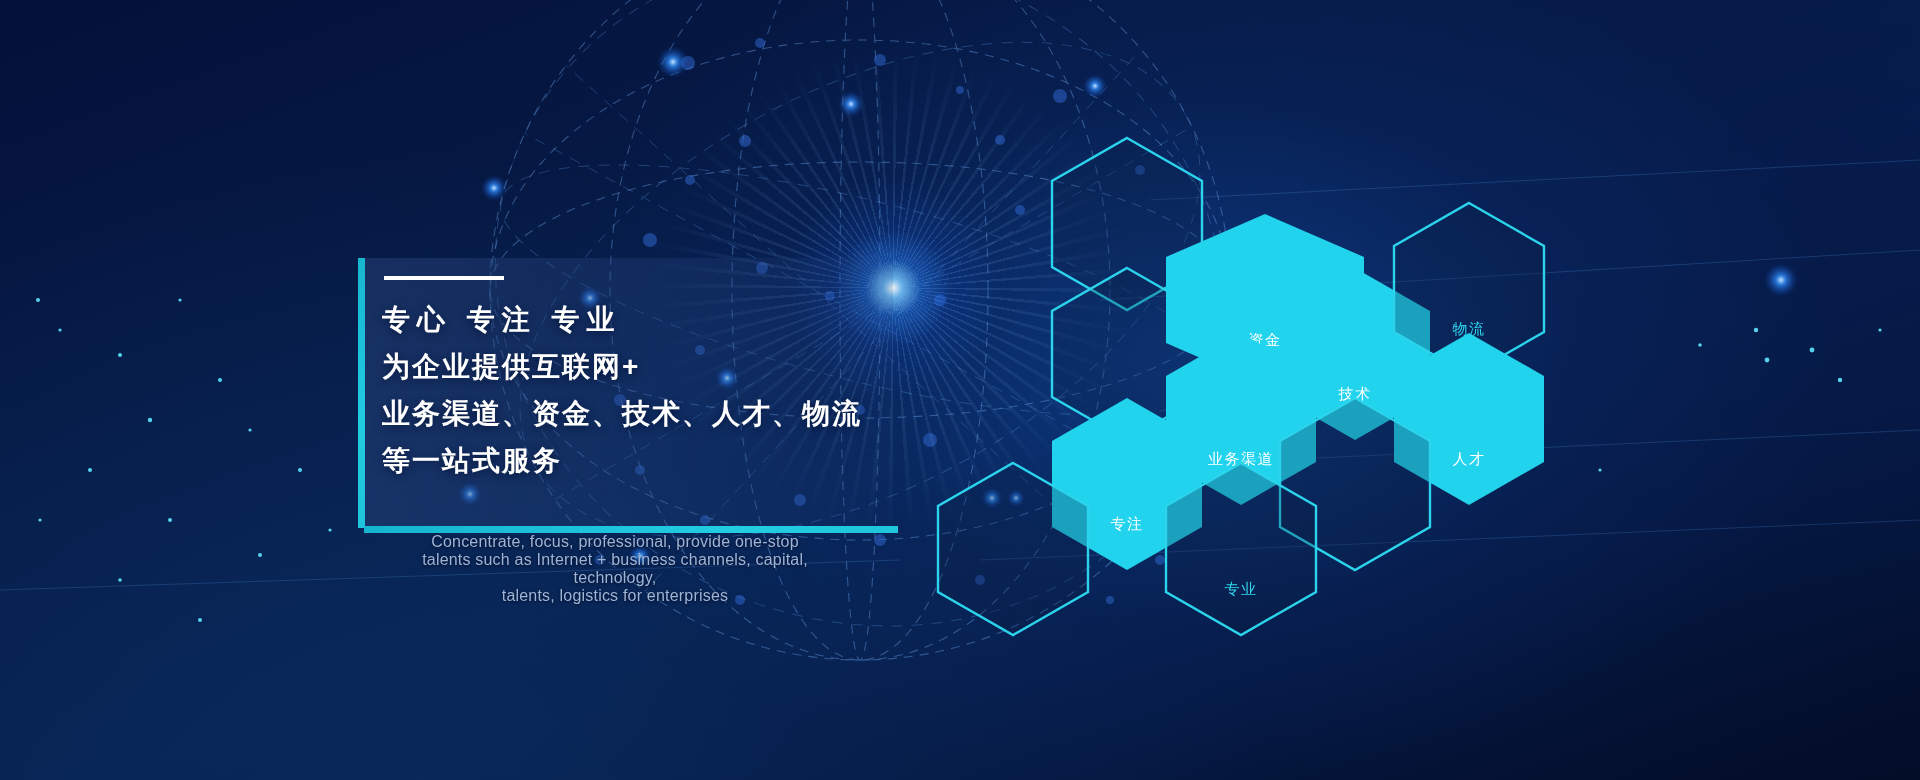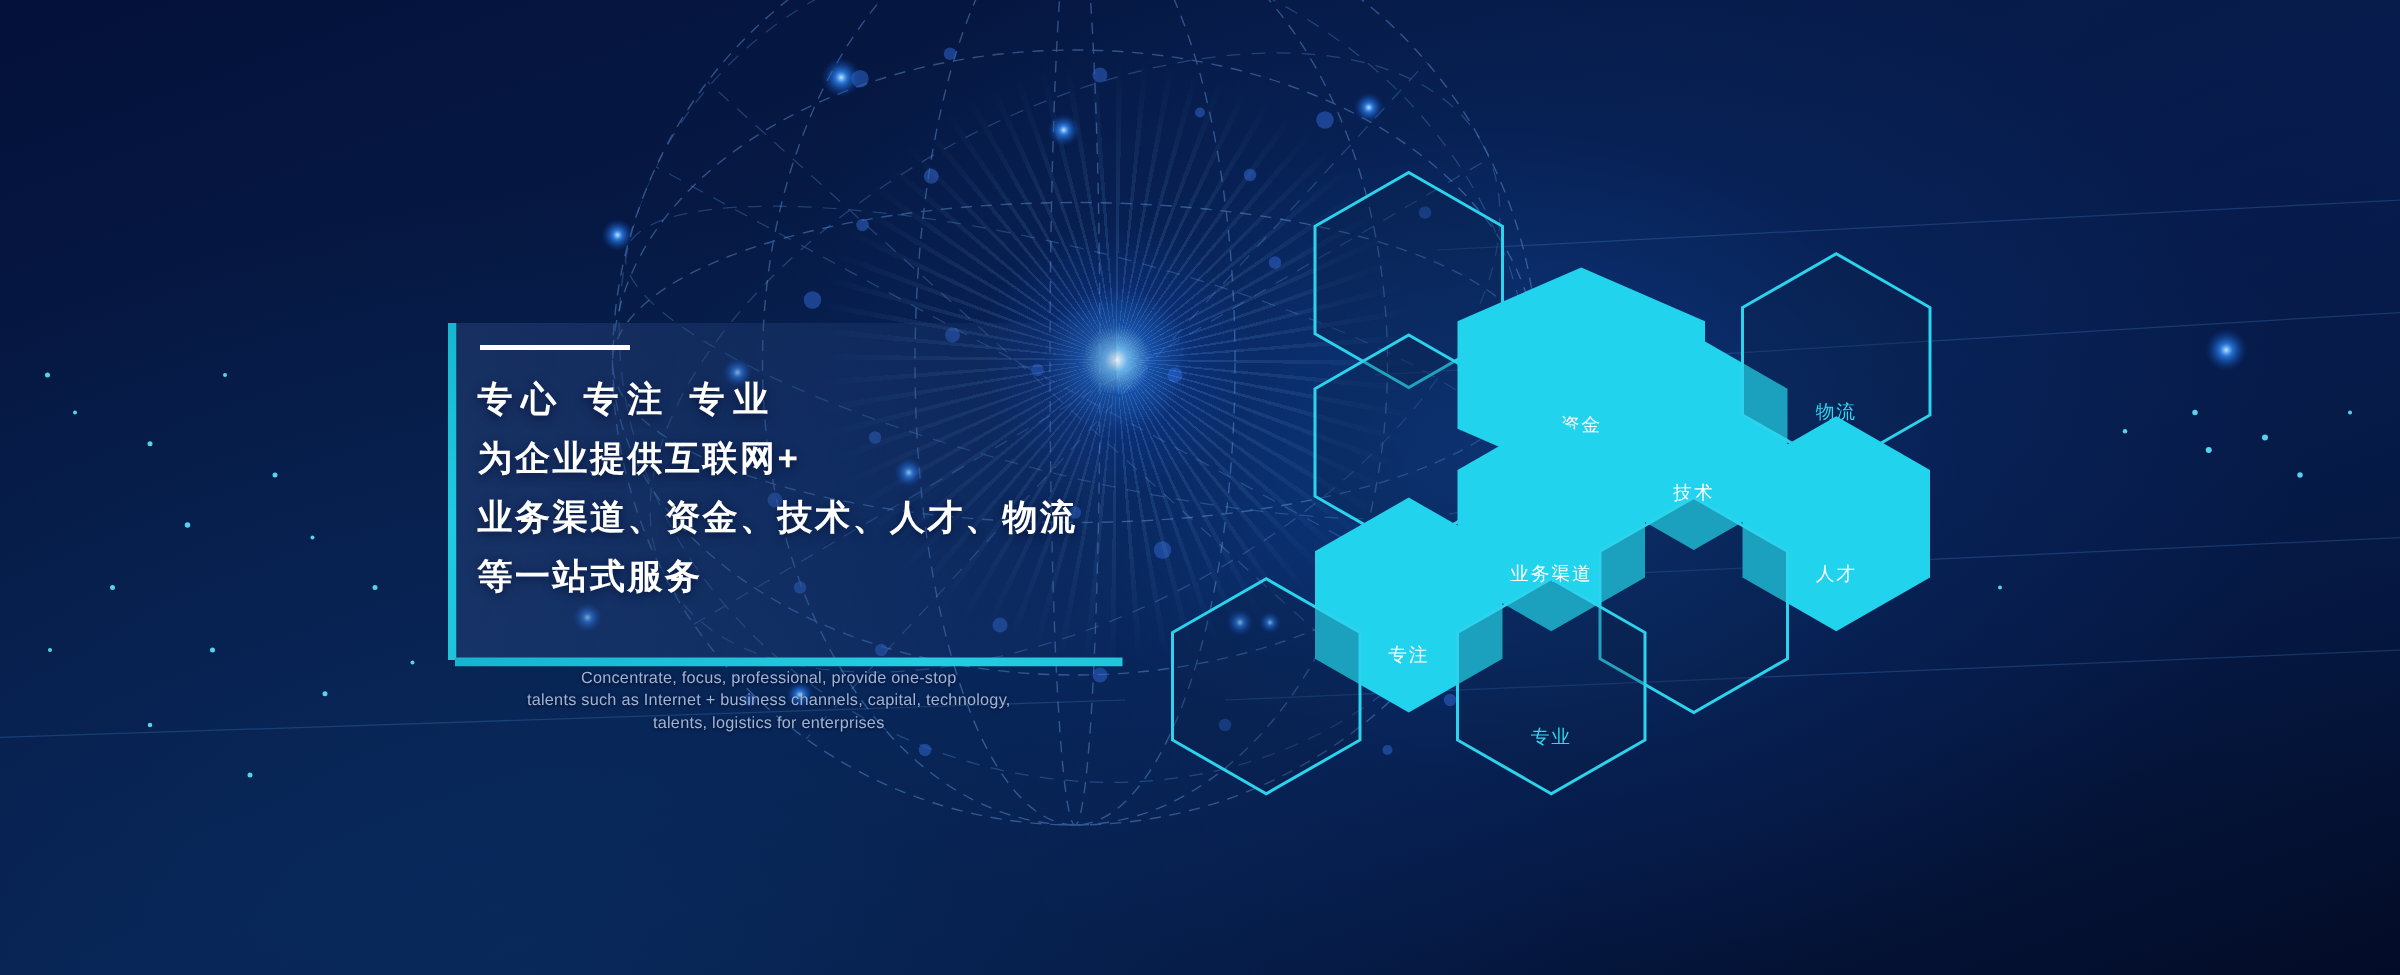--- a/index.html
+++ b/index.html
@@ -51,21 +51,21 @@
     position:absolute;left:24px;top:18px;width:520px;color:#fff;
   }
   .rule{width:120px;height:4px;background:#fff;margin:0 0 16px 2px;}
   .hl{
     font-size:28px;line-height:47px;font-weight:700;letter-spacing:2px;
     white-space:nowrap;text-shadow:0 2px 8px rgba(0,10,40,.65);
   }
   .hl.first{letter-spacing:7px;}
   #subtitle{
     position:absolute;left:400px;top:533px;width:430px;
-    text-align:center;color:#9fb4d4;font-size:13px;line-height:18px;
+    text-align:center;color:#9fb4d4;font-size:16px;line-height:18px;
     letter-spacing:.2px;text-shadow:0 1px 3px rgba(0,8,30,.8);
   }
 
   
   #hexes{position:absolute;left:0;top:0;width:1920px;height:780px;}
   .hx{position:absolute;width:150px;height:172px;}
   .hx svg{position:absolute;inset:0;width:100%;height:100%;overflow:visible;}
   .hx .lbl{
     position:absolute;left:0;right:0;text-align:center;
     font-size:15px;font-weight:500;letter-spacing:1.5px;

